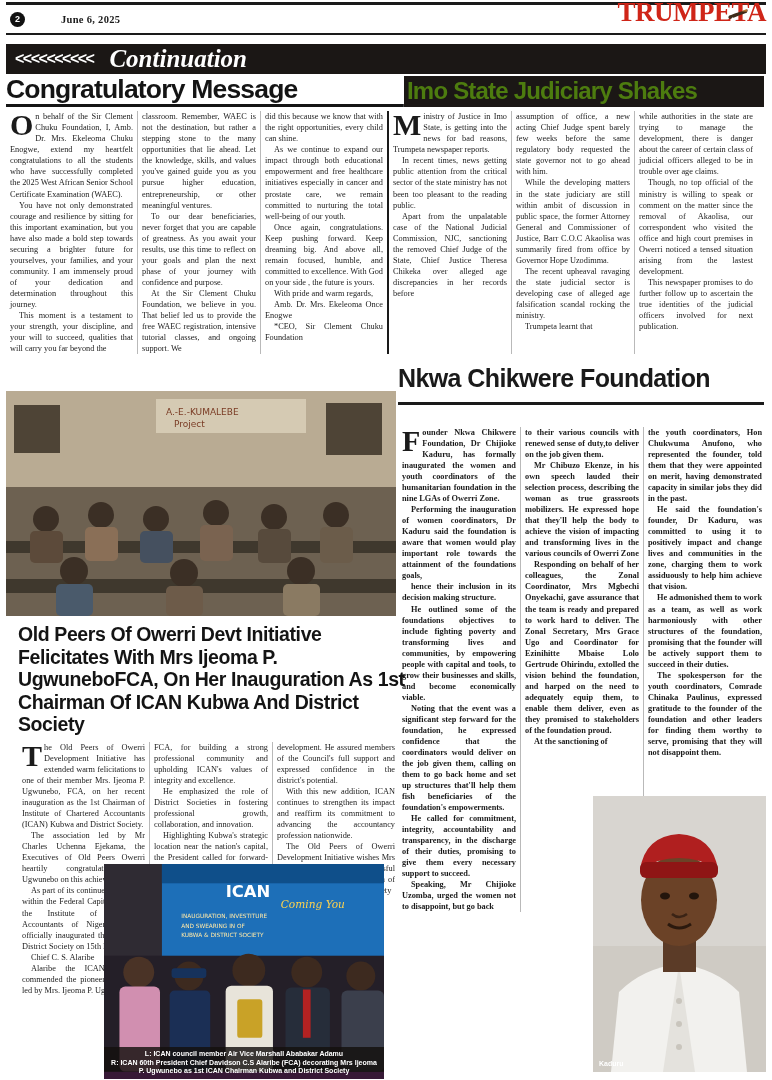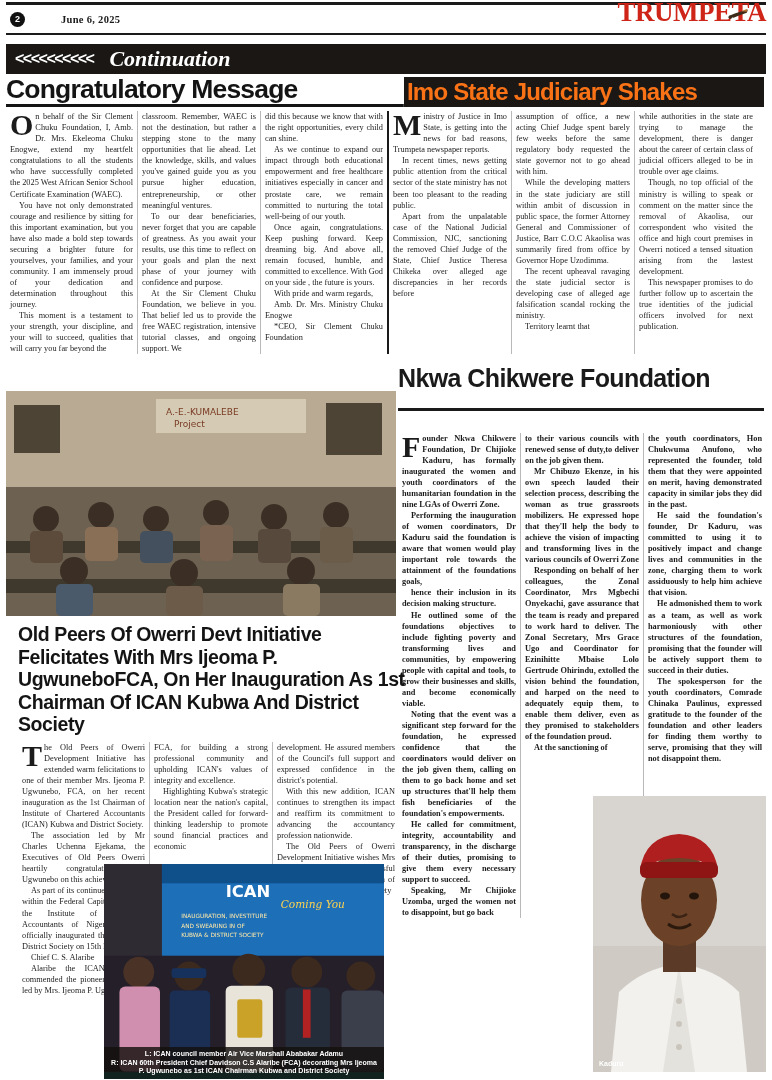--- a/index.html
+++ b/index.html
@@ -39,38 +39,38 @@
     background: #1b1715; height: 30px; margin-top: 3px;
     display: flex; align-items: center; position: relative;
     width: 416px;
   }
   .cont-arrows {
     color: #fff; font-family: "Liberation Sans", sans-serif;
     font-weight: bold; font-size: 16px; letter-spacing: -1.5px; margin-left: 9px;
   }
   .cont-label {
     color: #fff; font-family: "Liberation Serif", serif;
-    font-style: italic; font-weight: bold; font-size: 22px; margin-left: 16px;
+    font-style: italic; font-weight: bold; font-size: 25px; margin-left: 16px;
   }
   .band-row { display:flex; }
   .band-rest { flex:1; background:#1b1715; height:30px; margin-top:3px; }
 
   
-  .headline-row { display: flex; gap: 8px; margin-top: 2px; align-items: flex-end; }
+  .headline-row { display: flex; gap: 8px; margin-top: 2px; }
   .headline {
     font-family: "Liberation Sans", sans-serif;
     font-weight: bold;
     font-size: 26px;
     letter-spacing: -0.8px;
     line-height: 1.05;
     white-space: nowrap;
   }
   .hl-left { width: 390px; color: #141414; border-bottom: 3px solid #141414; padding-bottom:1px; transform: scaleX(1.02); transform-origin: left; }
   .hl-right {
-    width: 360px; background: #1b1715; color: #f97316;
+    width: 360px; background: #1b1715; color: #4d7c0f;
     padding: 2px 3px 3px 3px; font-size: 24px;
   }
 
   
   .body-cols { display: flex; gap: 0; margin-top: 4px; }
   .col {
     font-family: "Liberation Serif", serif;
     font-size: 8.3px;
     line-height: 1.33;
     text-align: justify;
@@ -87,21 +87,21 @@
     padding-right: 2px; padding-top: 2px;
   }
   .w130 { width: 131px; }
   .w125 { width: 122px; }
   .w127 { width: 126px; }
 
   .divider-v { width: 1px; background: #b9b9b9; }
 
   
   .photo {
-    position: relative; overflow: hidden; background: #0f766e;
+    position: relative; overflow: hidden; background: #d946ef;
   }
   .photo-classroom { width: 390px; height: 225px; margin-top: 4px; }
   .photo-portrait { width: 173px; height: 276px; }
   .photo-ican { width: 280px; height: 215px; }
 
   .cap {
     font-family: "Liberation Sans", sans-serif;
     font-size: 7px; font-weight: bold; color: #fff; text-align: center;
     line-height: 1.25;
   }
@@ -121,21 +121,21 @@
     font-weight: bold; font-size: 19.5px; line-height: 1.16;
     color: #141414; letter-spacing: -0.4px;
     width: 390px; margin-top: 6px;
   }
 
   
   .nkwa-head {
     font-family: "Liberation Sans", sans-serif;
     font-weight: bold; font-size: 25px; color:#1a1a1a;
     letter-spacing: -0.6px; white-space: nowrap;
-    border-bottom: 3px solid #1a1a1a; width: 366px; padding-bottom: 15px;
+    border-bottom: 3px solid #1a1a1a; width: 366px; padding-bottom: 9px;
   }
 
   .right-wrap { position: absolute; right: 6px; top: 362px; width: 368px; }
 
   
   .scene { position:absolute; inset:0; }
 </style>
 </head>
 <body>
 
@@ -185,37 +185,37 @@
       <p>To our dear beneficiaries, never forget that you are capable of greatness. As you await your results, use this time to reflect on your goals and plan the next phase of your journey with confidence and purpose.</p>
       <p>At the Sir Clement Chuku Foundation, we believe in you. That belief led us to provide the free WAEC registration, intensive tutorial classes, and ongoing support. We</p>
     </div>
     <div class="divider-v"></div>
 
     <div class="col w127">
       <p class="noindent">did this because we know that with the right opportunities, every child can shine.</p>
       <p>As we continue to expand our impact through both educational empowerment and free healthcare initiatives especially in cancer and prostate care, we remain committed to nurturing the total well-being of our youth.</p>
       <p>Once again, congratulations. Keep pushing forward. Keep dreaming big. And above all, remain focused, humble, and committed to excellence. With God on your side , the future is yours.</p>
       <p>With pride and warm regards,</p>
-      <p>Amb. Dr. Mrs. Ministry Chuku Enogwe</p>
+      <p>Amb. Dr. Mrs. Ekeleoma Once Enogwe</p>
       <p>*CEO, Sir Clement Chuku Foundation</p>
     </div>
     <div class="divider-v" style="background:#1a1a1a;width:2px;"></div>
 
     <div class="col w125">
       <p class="noindent dropcap">Ministry of Justice in Imo State, is getting into the news for bad reasons, Trumpeta newspaper reports.</p>
       <p>In recent times, news getting public attention from the critical sector of the state ministry has not been too pleasant to the reading public.</p>
       <p>Apart from the unpalatable case of the National Judicial Commission, NJC, sanctioning the removed Chief Judge of the State, Chief Justice Theresa Chikeka over alleged age discrepancies in her records before</p>
     </div>
     <div class="divider-v"></div>
 
     <div class="col w125">
       <p class="noindent">assumption of office, a new acting Chief Judge spent barely few weeks before the same regulatory body requested the state governor not to go ahead with him.</p>
       <p>While the developing matters in the state judiciary are still within ambit of discussion in public space, the former Attorney General and Commissioner of Justice, Barr C.O.C Akaolisa was summarily fired from office by Governor Hope Uzodimma.</p>
       <p>The recent upheaval ravaging the state judicial sector is developing case of alleged age falsification scandal rocking the ministry.</p>
-      <p>Territory learnt that</p>
+      <p>Trumpeta learnt that</p>
     </div>
     <div class="divider-v"></div>
 
     <div class="col w125">
       <p class="noindent">while authorities in the state are trying to manage the development, there is danger about the career of certain class of judicial officers alleged to be in trouble over age claims.</p>
       <p>Though, no top official of the ministry is willing to speak or comment on the matter since the removal of Akaolisa, our correspondent who visited the office and high court premises in Owerri noticed a tensed situation arising from the lastest development.</p>
       <p>This newspaper promises to do further follow up to ascertain the true identities of the judicial officers involved for next publication.</p>
     </div>
   </div>
 
@@ -267,20 +267,21 @@
       <div class="col w130">
         <p class="noindent dropcap">The Old Peers of Owerri Development Initiative has extended warm felicitations to one of their member Mrs. Ijeoma P. Ugwunebo, FCA, on her recent inauguration as the 1st Chairman of Institute of Chartered Accountants (ICAN) Kubwa and District Society.</p>
         <p>The association led by Mr Charles Uchenna Ejekama, the Executives of Old Peers Owerri heartily congratulates Mrs. Ugwunebo on this achievement.</p>
         <p>As part of its continued expansion within the Federal Capital Territory, the Institute of Chartered Accountants of Nigeria (ICAN) officially inaugurated the Kubwa &amp; District Society on 15th May,2025.</p>
         <p>Chief C. S. Alaribe</p>
         <p>Alaribe the ICAN President commended the pioneer leadership, led by Mrs. Ijeoma P. Ugwunebo,</p>
       </div>
       <div class="divider-v"></div>
       <div class="col w125">
         <p class="noindent">FCA, for building a strong professional community and upholding ICAN's values of integrity and excellence.</p>
+        <p>He emphasized the role of District Societies in fostering professional growth, collaboration, and innovation.</p>
         <p>Highlighting Kubwa's strategic location near the nation's capital, the President called for forward-thinking leadership to promote sound financial practices and economic</p>
       </div>
       <div class="divider-v"></div>
       <div class="col w127">
         <p class="noindent">development. He assured members of the Council's full support and expressed confidence in the district's potential.</p>
         <p>With this new addition, ICAN continues to strengthen its impact and reaffirm its commitment to advancing the accountancy profession nationwide.</p>
         <p>The Old Peers of Owerri Development Initiative wishes Mrs Ijeoma Ugwunebo a successful tenure as the pioneer Chairman of ICAN Kubwa and District Society</p>
       </div>
     </div>
   </div>

